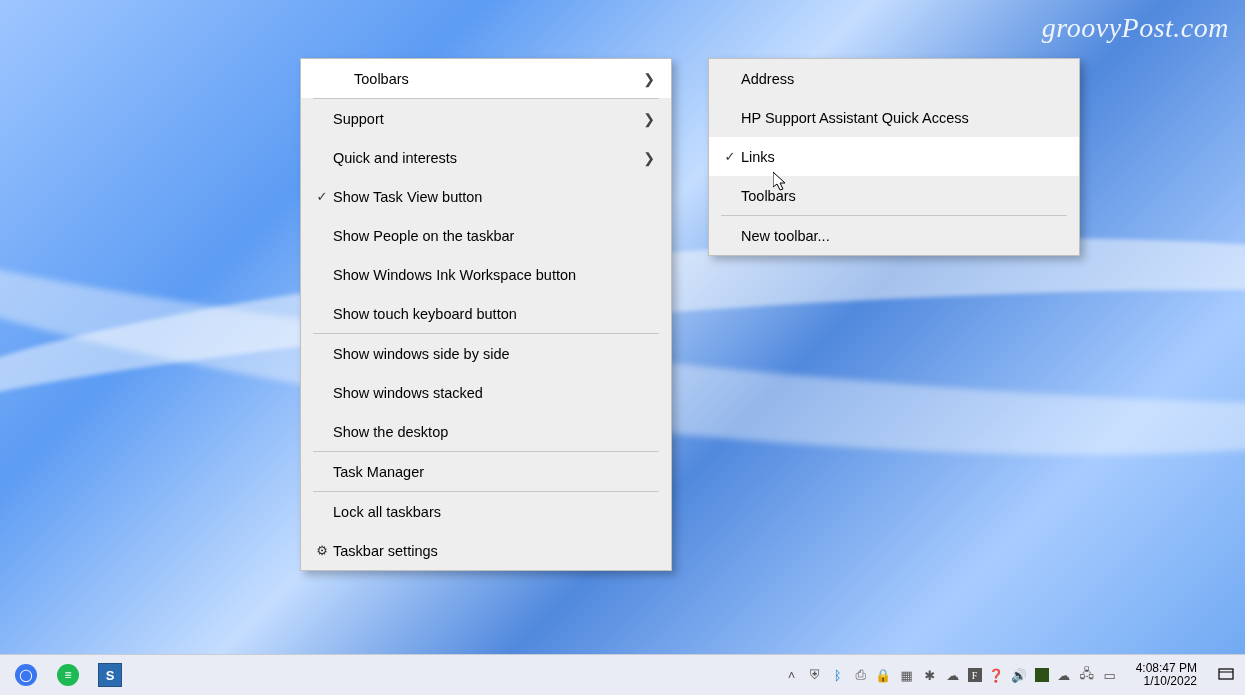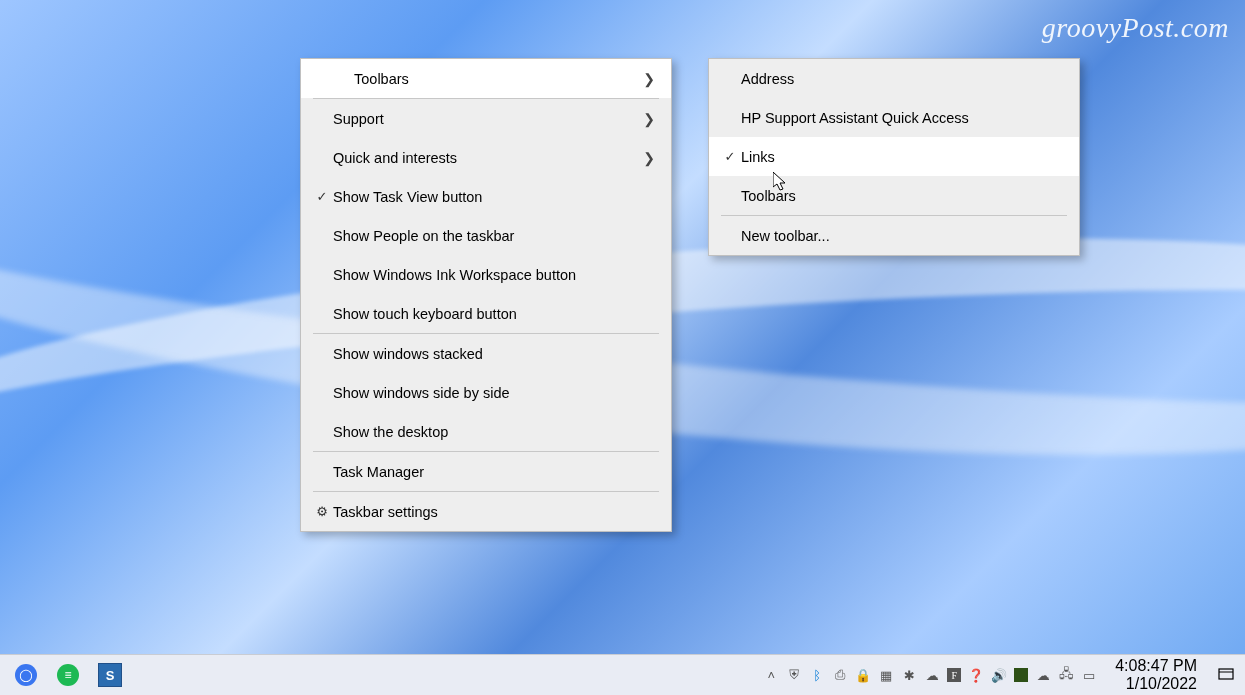--- a/index.html
+++ b/index.html
@@ -6,21 +6,21 @@
   .desktop{position:absolute;inset:0;background:linear-gradient(135deg,#9ec6ff 0%,#5d9cf3 25%,#c4ddff 45%,#5189dd 60%,#a8ccff 80%,#6ba6f1 100%);}
   .wave{position:absolute;left:-140px;top:250px;width:1700px;height:480px;border-top:60px solid rgba(255,255,255,.6);border-radius:50%/25%;transform:rotate(-4deg);filter:blur(2px);opacity:.8;}
   .wave2{position:absolute;left:-200px;top:-120px;width:1700px;height:480px;border-bottom:70px solid rgba(255,255,255,.55);border-radius:50%/25%;transform:rotate(6deg);filter:blur(3px);opacity:.7;}
   .watermark{position:absolute;top:12px;right:16px;font-size:28px;color:rgba(255,255,255,.9);font-family:Georgia,serif;font-style:italic;letter-spacing:.5px;user-select:none;}
   .taskbar{position:absolute;left:0;right:0;bottom:0;height:40px;background:#e9ecf4;border-top:1px solid #c9ccd3;display:flex;align-items:center;}
   .tb-left{display:flex;align-items:center;gap:18px;padding-left:14px;}
   .tb-icon{width:24px;height:24px;display:flex;align-items:center;justify-content:center;font-size:18px;}
   .tb-right{margin-left:auto;display:flex;align-items:center;}
   .tray{display:flex;align-items:center;gap:7px;padding:0 8px;}
   .tray .ti{width:16px;height:16px;display:flex;align-items:center;justify-content:center;font-size:13px;color:#555;}
-  .clock{display:flex;flex-direction:column;align-items:flex-end;line-height:1.1;font-size:16px;padding:0 10px;color:#000;}
+  .clock{display:flex;flex-direction:column;align-items:flex-end;line-height:1.1;font-size:12px;padding:0 10px;color:#000;}
   .notif{width:18px;height:18px;margin:0 10px;display:flex;align-items:center;justify-content:center;}
   .chev{width:14px;text-align:center;color:#666;font-size:12px;}
   .menu{position:absolute;background:#eeeeee;border:1px solid #c0c0c0;box-shadow:4px 4px 8px rgba(0,0,0,.25);}
   .context-menu{left:300px;top:58px;width:370px;}
   .sub-menu{left:670px;top:58px;width:370px;margin-left:38px;}
   .mi{display:flex;align-items:center;height:39px;padding:0 16px 0 10px;position:relative;}
   .mi .ick{width:22px;display:flex;justify-content:center;font-size:13px;color:#333;}
   .mi .lbl{flex:1;font-size:14.5px;}
   .mi .arw{font-size:14px;color:#444;}
   .mi.hovered{background:#fff;gap:21px;}
@@ -71,36 +71,40 @@
     <span class="ick"></span>
     <span class="lbl">Show Windows Ink Workspace button</span>
   </div>
   <div class="mi">
     <span class="ick"></span>
     <span class="lbl">Show touch keyboard button</span>
   </div>
   <div class="sep"></div>
   <div class="mi">
     <span class="ick"></span>
-    <span class="lbl">Show windows stacked</span>
+    <span class="lbl">Show windows side by side</span>
   </div>
   <div class="mi">
     <span class="ick"></span>
-    <span class="lbl">Show windows side by side</span>
+    <span class="lbl">Show windows stacked</span>
   </div>
   <div class="mi">
     <span class="ick"></span>
     <span class="lbl">Show the desktop</span>
   </div>
   <div class="sep"></div>
   <div class="mi">
     <span class="ick"></span>
     <span class="lbl">Task Manager</span>
   </div>
   <div class="sep"></div>
+  <div class="mi">
+    <span class="ick"></span>
+    <span class="lbl">Lock all taskbars</span>
+  </div>
   <div class="mi">
     <span class="ick gear">⚙</span>
     <span class="lbl">Taskbar settings</span>
   </div>
 </div>
 
 <div class="menu sub-menu">
   <div class="mi">
     <span class="ick"></span>
     <span class="lbl">Address</span>

